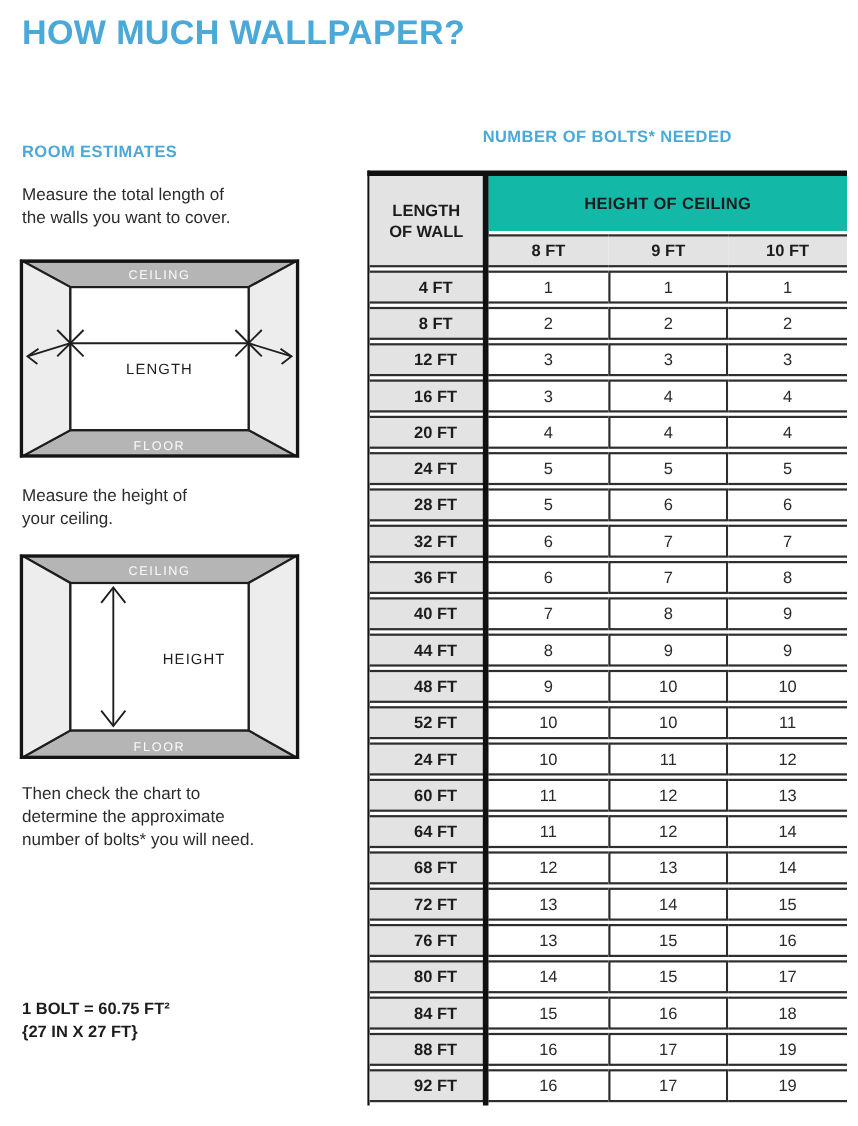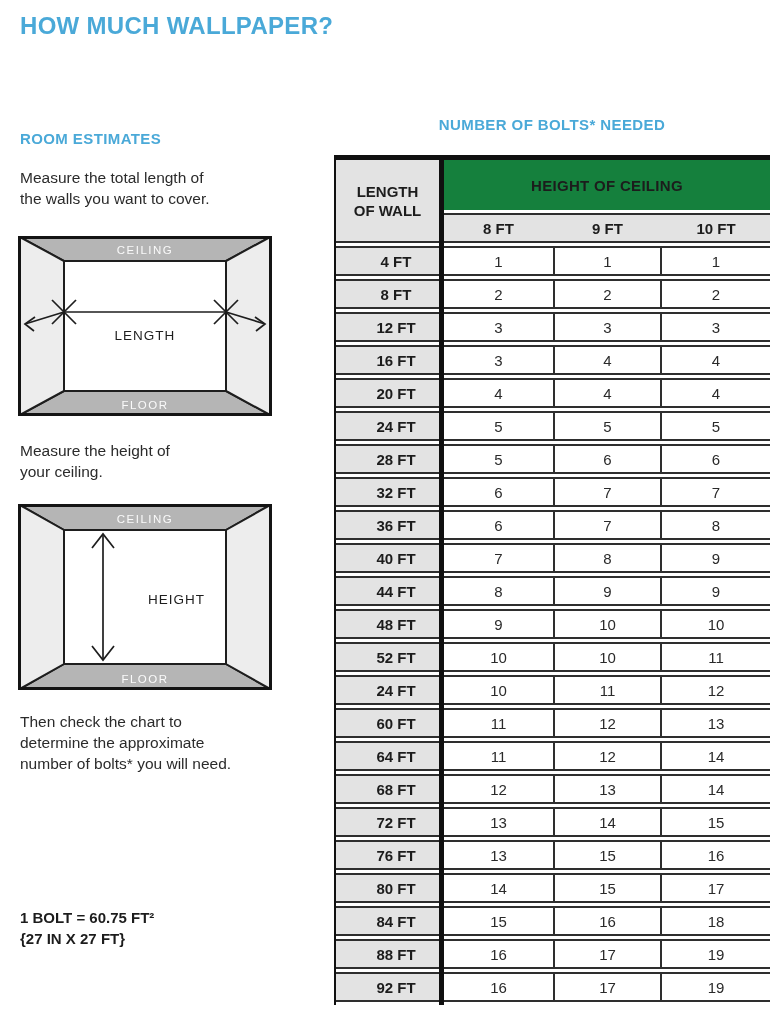--- a/index.html
+++ b/index.html
@@ -10,21 +10,21 @@
     width: 780px;
     height: 1024px;
     background: #ffffff;
     overflow: hidden;
   }
 
   
   .main-title {
     position: absolute;
     left: 20px; top: 12px;
-    font-size: 24px;
+    font-size: 31px;
     font-weight: bold;
     letter-spacing: 0.3px;
     color: #4aa9d8;
   }
 
   
   .section-heading {
     font-size: 15px;
     font-weight: bold;
     letter-spacing: 0.4px;
@@ -117,21 +117,21 @@
     background: #e3e3e3;
     font-size: 15px;
     font-weight: bold;
     line-height: 19px;
     color: #1c1c1c;
     white-space: pre-line;
     border-bottom: 2px solid #2e2e2e;
     border-right: 5px solid #101010;
   }
   .bolt-table .th-group {
-    background: #15803d;
+    background: #14b8a6;
     height: 50px;
     font-size: 15px;
     font-weight: bold;
     letter-spacing: 0.3px;
     color: #1c1c1c;
   }
   .bolt-table .th-sub {
     background: #e3e3e3;
     height: 30px;
     font-size: 15px;

